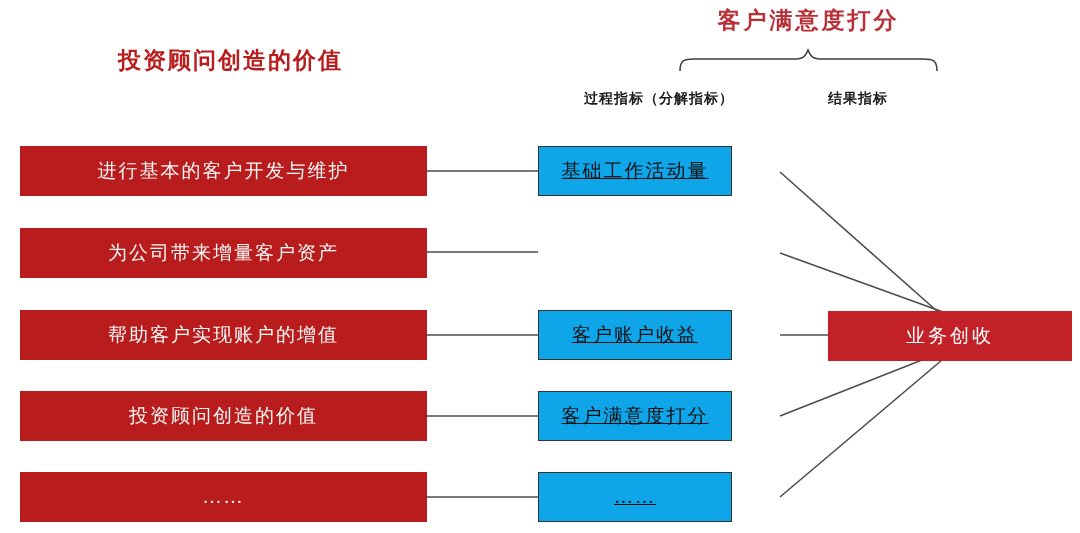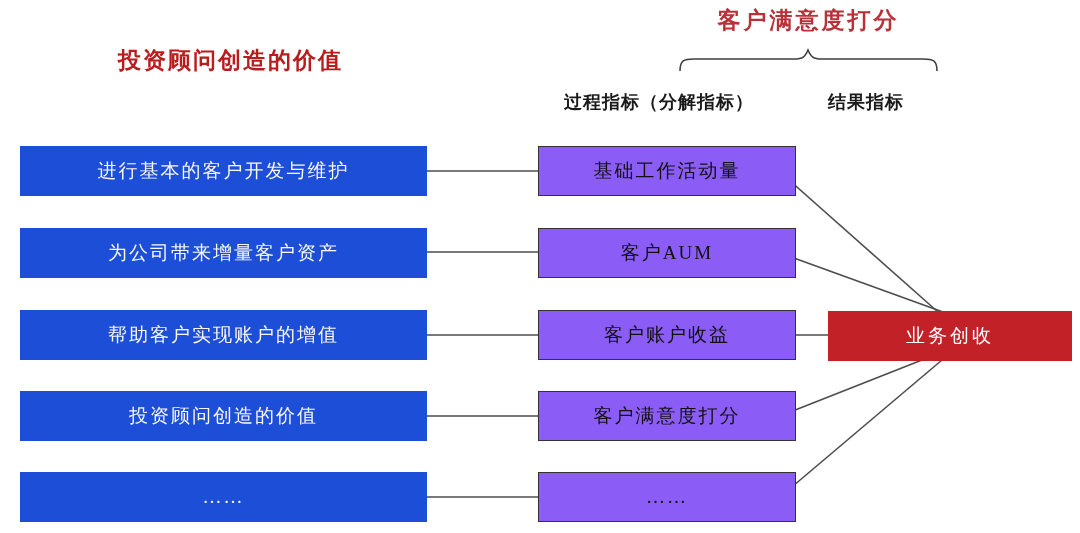--- a/index.html
+++ b/index.html
@@ -10,31 +10,31 @@
   .overlay{position:absolute;left:0;top:0;width:1080px;height:533px;}
   .title-left{
     position:absolute;left:118px;top:45px;font-size:23px;font-weight:bold;
     color:#b91c1c;letter-spacing:2px;white-space:nowrap;
   }
   .title-right{
     position:absolute;left:680px;top:5px;width:257px;text-align:center;
     font-size:23px;font-weight:bold;color:#b93038;letter-spacing:3px;white-space:nowrap;
   }
   .hdr{
-    position:absolute;top:90px;font-weight:bold;font-size:18px;color:#1a1a1a;
+    position:absolute;top:90px;font-weight:bold;font-size:14px;color:#1a1a1a;
     letter-spacing:1px;white-space:nowrap;
   }
   .hdr-process{left:538px;width:242px;text-align:center;}
   .hdr-result{left:828px;width:244px;text-align:left;}
   .box{
     position:absolute;height:50px;display:flex;align-items:center;justify-content:center;
     font-size:19px;letter-spacing:2px;box-sizing:border-box;white-space:nowrap;
   }
-  .dark-box{left:20px;width:407px;background:#1d4ed8;color:#f7f7f7;}
-  .white-box{left:538px;width:258px;background:#8b5cf6;border:1.5px solid #333333;color:#111111;}
+  .dark-box{left:20px;width:407px;background:#b91c1c;color:#f7f7f7;}
+  .white-box{left:538px;width:194px;background:#0ea5e9;border:1.5px solid #333333;color:#111111;text-decoration:underline;}
   .red-box{
     position:absolute;left:828px;top:311px;width:244px;height:50px;background:#c32128;
     color:#ffffff;display:flex;align-items:center;justify-content:center;
     font-size:19px;letter-spacing:3px;
   }
   .r0{top:146px}.r1{top:228px}.r2{top:310px}.r3{top:391px}.r4{top:472px}
   .watermark{
     position:absolute;left:2px;top:481px;display:flex;align-items:flex-end;
     color:#a7a7a7;opacity:0.92;z-index:5;
   }
@@ -76,21 +76,20 @@
   <div class="hdr hdr-process">过程指标（分解指标）</div>
   <div class="hdr hdr-result">结果指标</div>
 
   <div class="box dark-box r0">进行基本的客户开发与维护</div>
   <div class="box dark-box r1">为公司带来增量客户资产</div>
   <div class="box dark-box r2">帮助客户实现账户的增值</div>
   <div class="box dark-box r3">投资顾问创造的价值</div>
   <div class="box dark-box r4">……</div>
 
   <div class="box white-box r0">基础工作活动量</div>
-  <div class="box white-box r1">客户AUM</div>
   <div class="box white-box r3">客户满意度打分</div>
   <div class="box white-box r2">客户账户收益</div>
   <div class="box white-box r4">……</div>
 
   <div class="red-box">业务创收</div>
 
 
 </div>
 
 </body></html>

